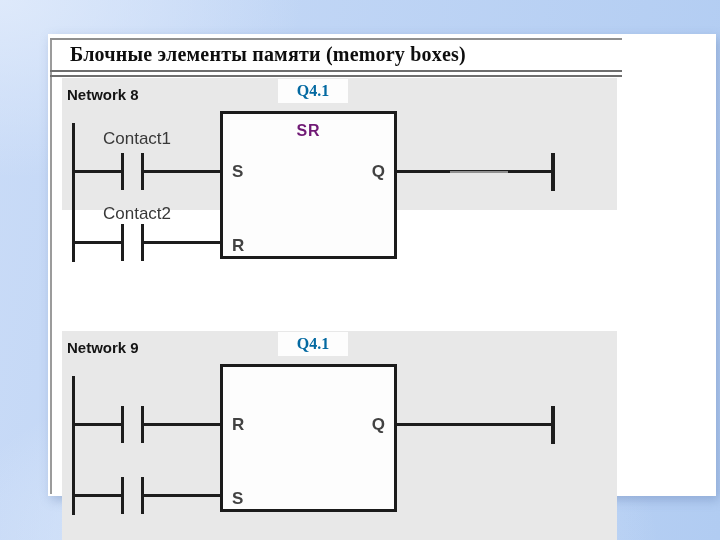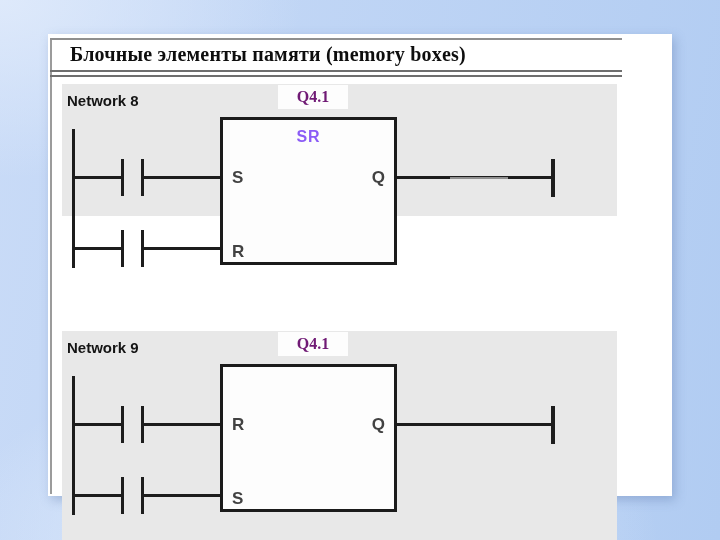--- a/index.html
+++ b/index.html
@@ -11,40 +11,41 @@
     position:relative; width:720px; height:540px;
     background:
       radial-gradient(90% 60% at 42% 100%, rgba(231,240,253,.95) 0%, rgba(231,240,253,0) 55%),
       radial-gradient(70% 55% at 0% 0%, rgba(223,234,251,.95) 0%, rgba(223,234,251,0) 60%),
       linear-gradient(100deg, #c9dbf7 0%, #b1ccf2 100%);
   }
   .slide {
     position:absolute; left:48px; top:34px; width:624px; height:462px;
     background:#ffffff;
     box-shadow:3px 4px 10px rgba(80,110,160,.35);
+    padding-left:44px;
   }
   .frame-left { position:absolute; left:2px; top:4px; width:2px; height:456px; background:#9b9b9b; }
   .rule-top   { position:absolute; left:2px; top:4px; width:572px; height:2px; background:#8f8f8f; }
   .title {
     position:absolute; left:22px; top:9px; margin:0;
     font-family:"Liberation Serif", serif; font-size:20px; font-weight:bold;
     color:#0e0e0e; letter-spacing:.2px; white-space:nowrap;
   }
   .rule-double {
     position:absolute; left:2px; top:36px; width:572px; height:7px; box-sizing:border-box;
     border-top:2px solid #6e6e6e; border-bottom:2px solid #6e6e6e;
   }
   .panel { position:absolute; left:14px; width:555px; background:#e8e8e8; }
-  #net8 { top:50px;  height:132px; }
+  #net8 { top:44px;  height:132px; }
   #net9 { top:253px; height:236px;margin-top:44px; }
 
   .net-name { position:absolute; left:5px; top:8px; font-size:15px; font-weight:bold; color:#141414; }
   .addr {
     position:absolute; left:216px; top:1px; width:70px; height:24px; background:#fdfdfd;
-    font-family:"Liberation Serif", serif; font-size:16px; font-weight:bold; color:#701a75;
+    font-family:"Liberation Serif", serif; font-size:16px; font-weight:bold; color:#0369a1;
     text-align:center; line-height:24px;
   }
   .wire { position:absolute; height:3px; background:#1d1d1d; }
   .bar  { position:absolute; width:3px; height:37px; background:#1d1d1d; }
   .left-rail  { position:absolute; left:10px;  top:45px; width:3px; height:139px; background:#1d1d1d; }
   .right-rail { position:absolute; left:489px; top:75px; width:4px; height:38px;  background:#1d1d1d; }
   .w1a { left:10px;  top:92px;  width:49px; }
   .b1a { left:59px;  top:75px; }
   .b1b { left:79px;  top:75px; }
   .w1b { left:82px;  top:92px;  width:76px; }
@@ -56,21 +57,21 @@
   .shade { position:absolute; left:388px; top:93px; width:58px; height:2px; background:#909090; }
   .cname { position:absolute; left:25px; width:100px; text-align:center; font-size:17px; color:#383838; }
   .cn1 { top:51px; }
   .cn2 { top:126px; }
   .membox {
     position:absolute; left:158px; top:33px; width:177px; height:148px; box-sizing:border-box;
     background:#fdfdfd; border:3px solid #1b1b1b;
   }
   .boxtype {
     position:absolute; top:8px; left:0; width:100%; text-align:center;
-    font-size:16px; font-weight:bold; color:#8b5cf6; letter-spacing:1px;
+    font-size:16px; font-weight:bold; color:#701a75; letter-spacing:1px;
   }
   .pin { position:absolute; font-size:17px; font-weight:bold; color:#424242; }
   .p1   { left:9px;  top:48px; }
   .p2   { left:9px;  top:122px; }
   .pout { right:9px; top:48px; }
 </style>
 </head>
 <body>
 
 <div class="stage">
@@ -80,25 +81,27 @@
     <div class="rule-top"></div>
     <h1 class="title">Блочные элементы памяти (memory boxes)</h1>
     <div class="rule-double"></div>
 
     <section class="panel" id="net8">
       <div class="net-name">Network 8</div>
       <div class="addr">Q4.1</div>
 
       <div class="left-rail"></div>
 
+      <div class="cname cn1">Contact1</div>
       <div class="wire w1a"></div>
       <div class="bar b1a"></div>
       <div class="bar b1b"></div>
       <div class="wire w1b"></div>
 
+      <div class="cname cn2">Contact2</div>
       <div class="wire w2a"></div>
       <div class="bar b2a"></div>
       <div class="bar b2b"></div>
       <div class="wire w2b"></div>
 
       <div class="membox">
         <div class="boxtype">SR</div>
         <div class="pin p1">S</div>
         <div class="pin p2">R</div>
         <div class="pin pout">Q</div>

